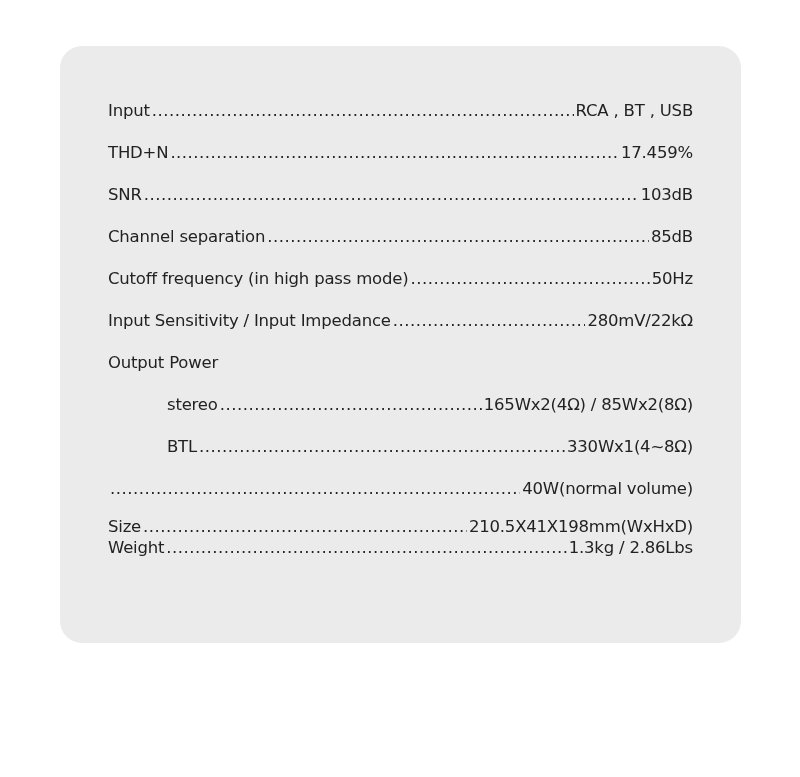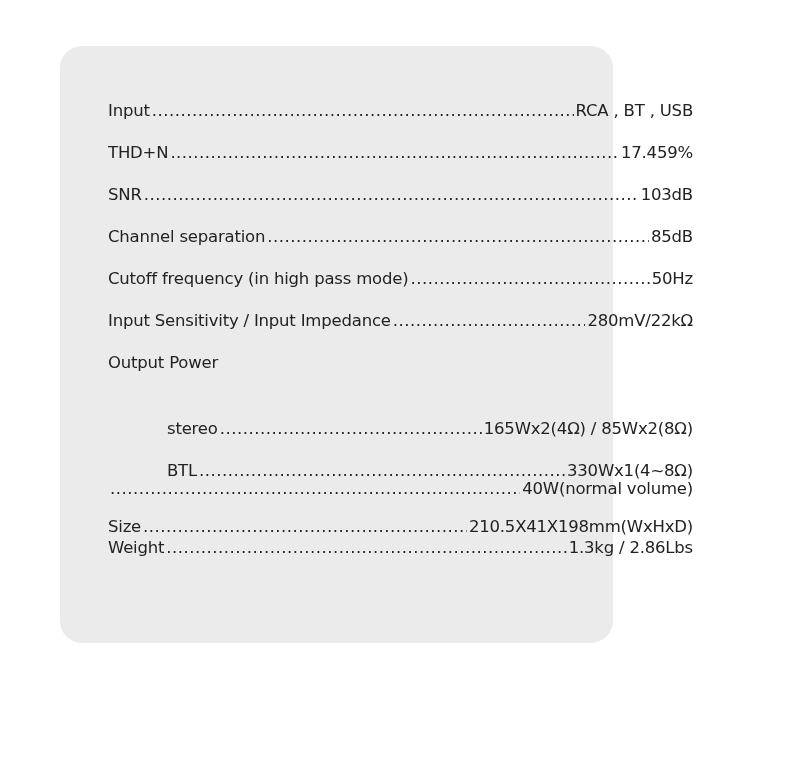--- a/index.html
+++ b/index.html
@@ -3,31 +3,31 @@
   <meta charset="utf-8">
   <style>
     html, body { margin: 0; padding: 0; }
     body {
       width: 800px; height: 777px; background: #ffffff;
       position: relative; overflow: hidden;
       font-family: "DejaVu Sans", sans-serif;
     }
     .card {
       position: absolute; left: 60px; top: 46px;
-      width: 553px; height: 597px;
+      width: 681px; height: 597px;
       background: #ebebeb; border-radius: 22px;
     }
     .spec-list { position: absolute; left: 48px; top: 0; width: 585px; }
     .row {
       position: absolute; left: 0; width: 585px; height: 24px;
       display: flex; align-items: baseline;
       font-size: 16.5px; color: #222222; white-space: nowrap;
       letter-spacing: -0.2px;
     }
-    .row.indent { left: 59px; width: 526px; margin-top: 24px; }
+    .row.indent { left: 59px; width: 526px; }
     .label { flex: 0 0 auto; }
     .dots {
       flex: 1 1 auto; overflow: hidden; margin: 0 2px;
       letter-spacing: 0.5px; color: #222222;
     }
     .dots::before {
       content: "..................................................................................................................................................................................................................";
     }
     .value { flex: 0 0 auto; }
   </style>

